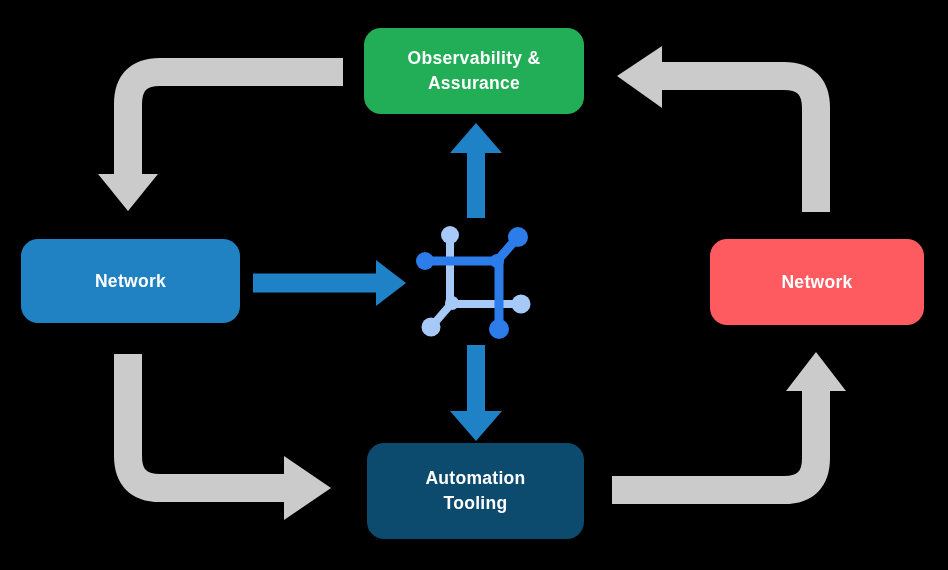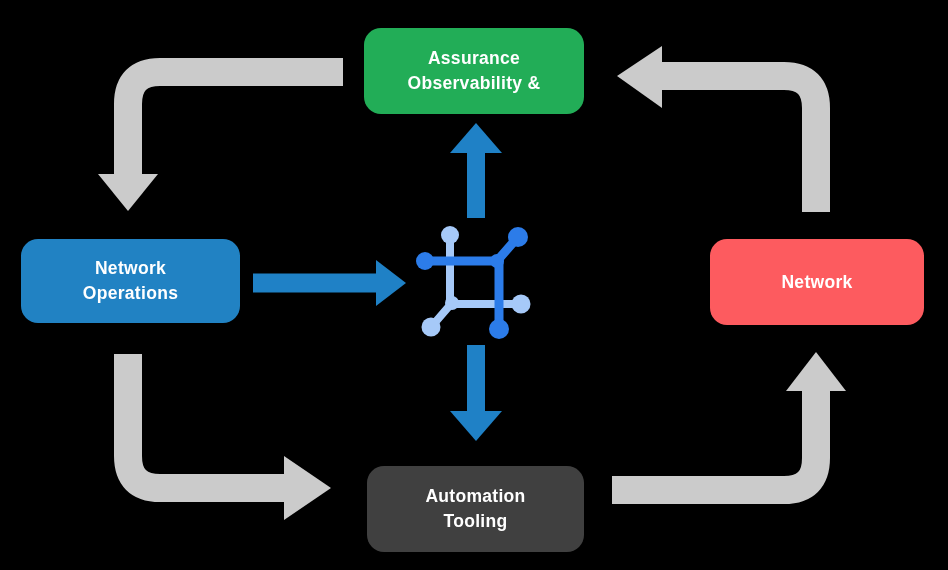--- a/index.html
+++ b/index.html
@@ -87,31 +87,30 @@
     </g>
     <g class="ic-dark-f">
       <circle cx="12" cy="41" r="9"></circle>
       <circle cx="84" cy="41" r="7"></circle>
       <circle cx="105" cy="17" r="10"></circle>
       <circle cx="86" cy="109" r="10"></circle>
     </g>
   </svg>
 
   <div class="node" style="left: 364px; top: 28px; width: 220px; height: 86px; background: rgb(34, 173, 87);">
+    <span>Observability &amp;</span>
     <span>Assurance</span>
-    <span>Observability &amp;</span>
   </div>
 
   <div class="node" style="left: 21px; top: 239px; width: 219px; height: 84px; background: rgb(33, 130, 195);">
     <span>Network</span>
-    <span>Operations</span>
   </div>
 
   <div class="node" style="left: 710px; top: 239px; width: 214px; height: 86px; background: rgb(253, 91, 95);">
     <span>Network</span>
   </div>
 
-  <div class="node" style="left: 367px; top: 466px; width: 217px; height: 86px; background: #404040;">
+  <div class="node" style="left: 367px; top: 443px; width: 217px; height: 96px; background: #0c4a6e;">
     <span>Automation</span>
     <span>Tooling</span>
   </div>
 
 </div>
 
 </body></html>

